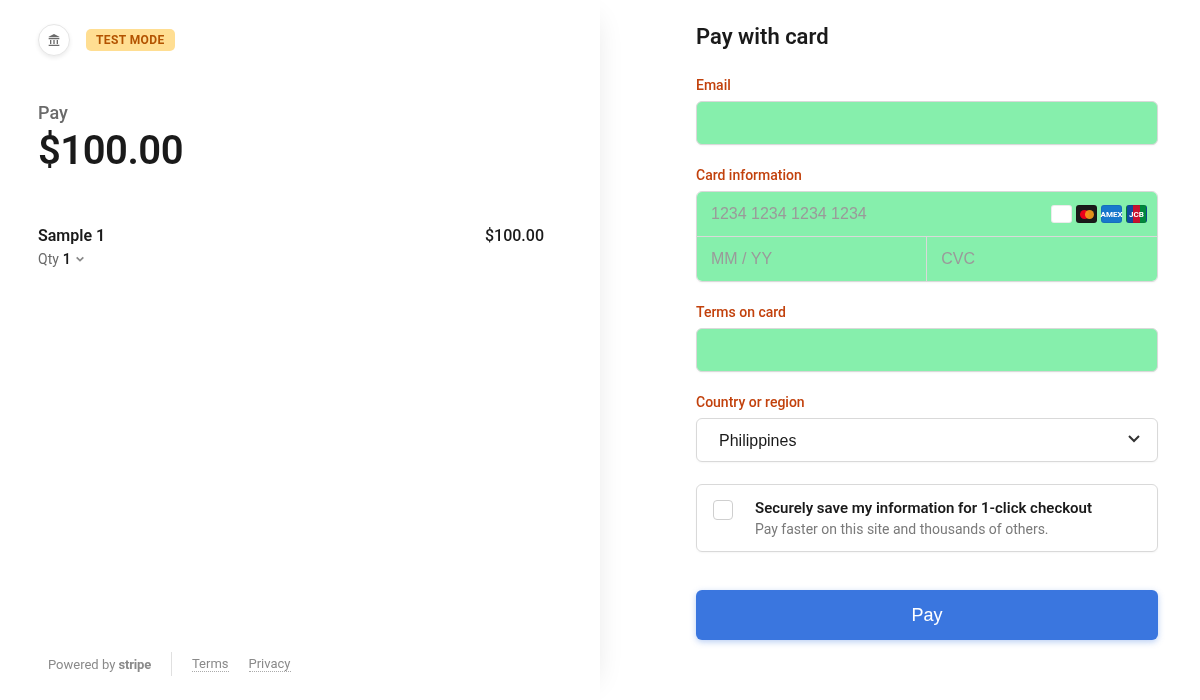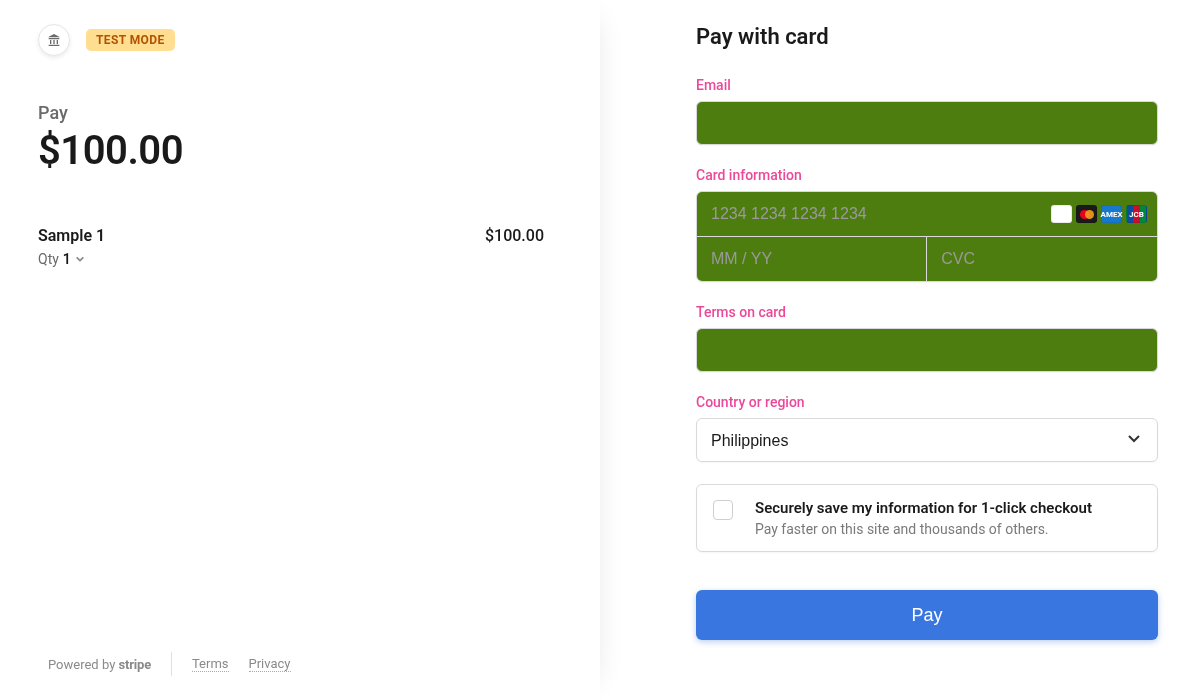--- a/index.html
+++ b/index.html
@@ -48,24 +48,24 @@
   .footer {
     position:absolute; bottom:24px; left:48px;
     display:flex; align-items:center; gap:20px;
     color:#8a8a8a; font-size:13px;
   }
   .footer .stripe { font-weight:700; color:#8a8a8a; letter-spacing:-.2px; }
   .footer .divider { width:1px; height:24px; background:#e0e0e0; }
   .footer a { color:#8a8a8a; text-decoration:none; border-bottom:1px dotted #aaa; }
   
   .heading { font-size:22px; font-weight:600; margin-bottom:28px; }
-  .field-label { font-size:14px; color:#ec4899; font-weight:500; margin-bottom:8px; display:block; }
+  .field-label { font-size:14px; color:#c2410c; font-weight:500; margin-bottom:8px; display:block; }
   .input {
     width:100%; height:44px; border:1px solid #d9d9d9; border-radius:6px;
-    padding:0 14px; font-size:16px; color:#1a1a1a; background:#4d7c0f;
+    padding:0 14px; font-size:16px; color:#1a1a1a; background:#86efac;
     box-shadow: 0 1px 2px rgba(0,0,0,0.04);
   }
   .input::placeholder { color:#9a9a9a; }
   .group { margin-bottom:22px; }
   .card-box { border:1px solid #d9d9d9; border-radius:6px; box-shadow: 0 1px 2px rgba(0,0,0,0.04); overflow:hidden; }
   .card-number-wrap { position:relative; }
   .card-number-wrap .input { border:none; border-radius:0; box-shadow:none; }
   .card-icons {
     position:absolute; right:10px; top:50%; transform:translateY(-50%);
     display:flex; gap:4px;
@@ -80,21 +80,21 @@
   .mc::before{content:"";width:9px;height:9px;border-radius:50%;background:#eb001b;display:block;position:relative;left:2px;}
   .mc::after{content:"";width:9px;height:9px;border-radius:50%;background:#f79e1b;display:block;position:relative;left:-2px;opacity:.9;}
   .amex{background:#1878cc;}
   .jcb{background:linear-gradient(90deg,#0e4c9c 33%,#c8102e 33% 66%,#00873c 66%);}
   .card-split { display:flex; border-top:1px solid #d9d9d9; }
   .card-split .input { border:none; border-radius:0; box-shadow:none; }
   .card-split .input:first-child { border-right:1px solid #d9d9d9; }
   .select-wrap { position:relative; }
   .select {
     width:100%; height:44px; border:1px solid #d9d9d9; border-radius:6px;
-    padding:0 14px; font-size:16px; color:#1a1a1a; background:#fff;
+    padding:0 22px; font-size:16px; color:#1a1a1a; background:#fff;
     appearance:none; box-shadow: 0 1px 2px rgba(0,0,0,0.04);
   }
   .chev {
     position:absolute; right:16px; top:50%; transform:translateY(-50%);
     pointer-events:none;
   }
   .chev svg{width:16px;height:16px;stroke:#333;stroke-width:2;fill:none;}
   .save-box {
     border:1px solid #d9d9d9; border-radius:6px; padding:14px 16px;
     display:flex; gap:22px; align-items:flex-start; margin-bottom:38px;

